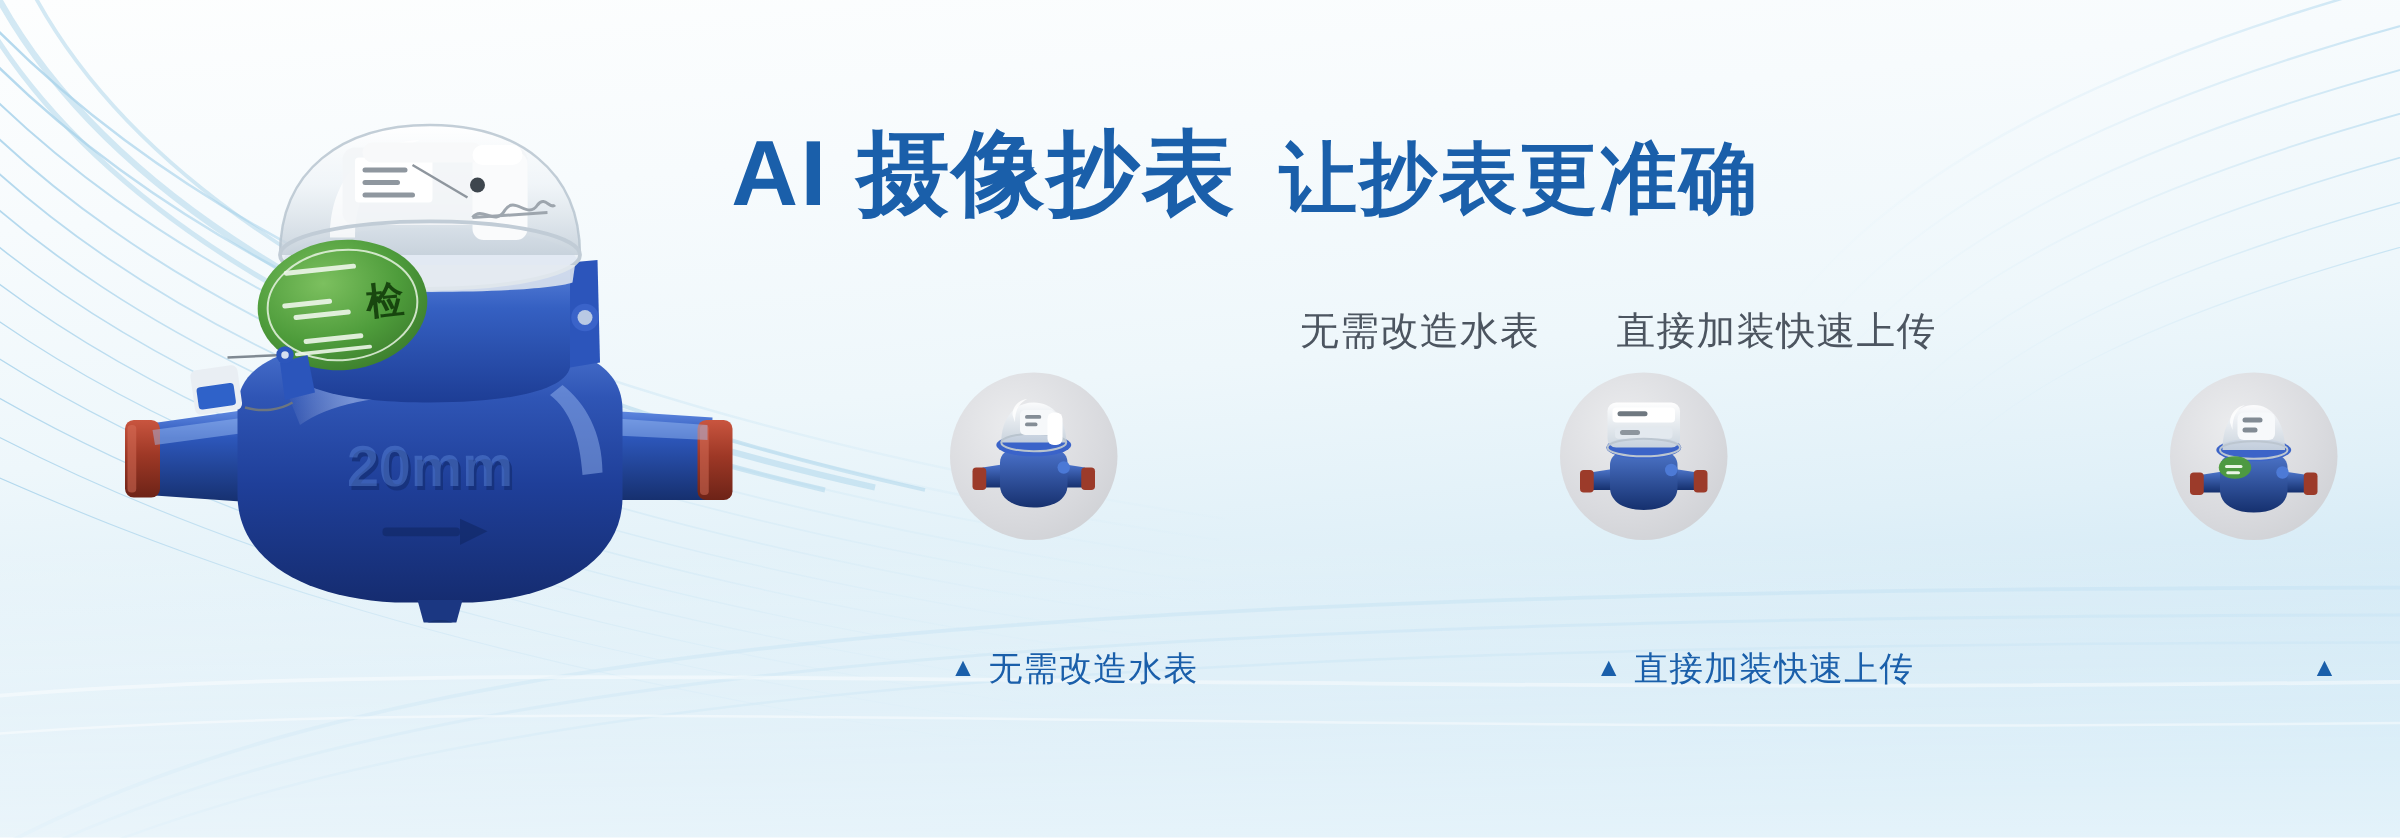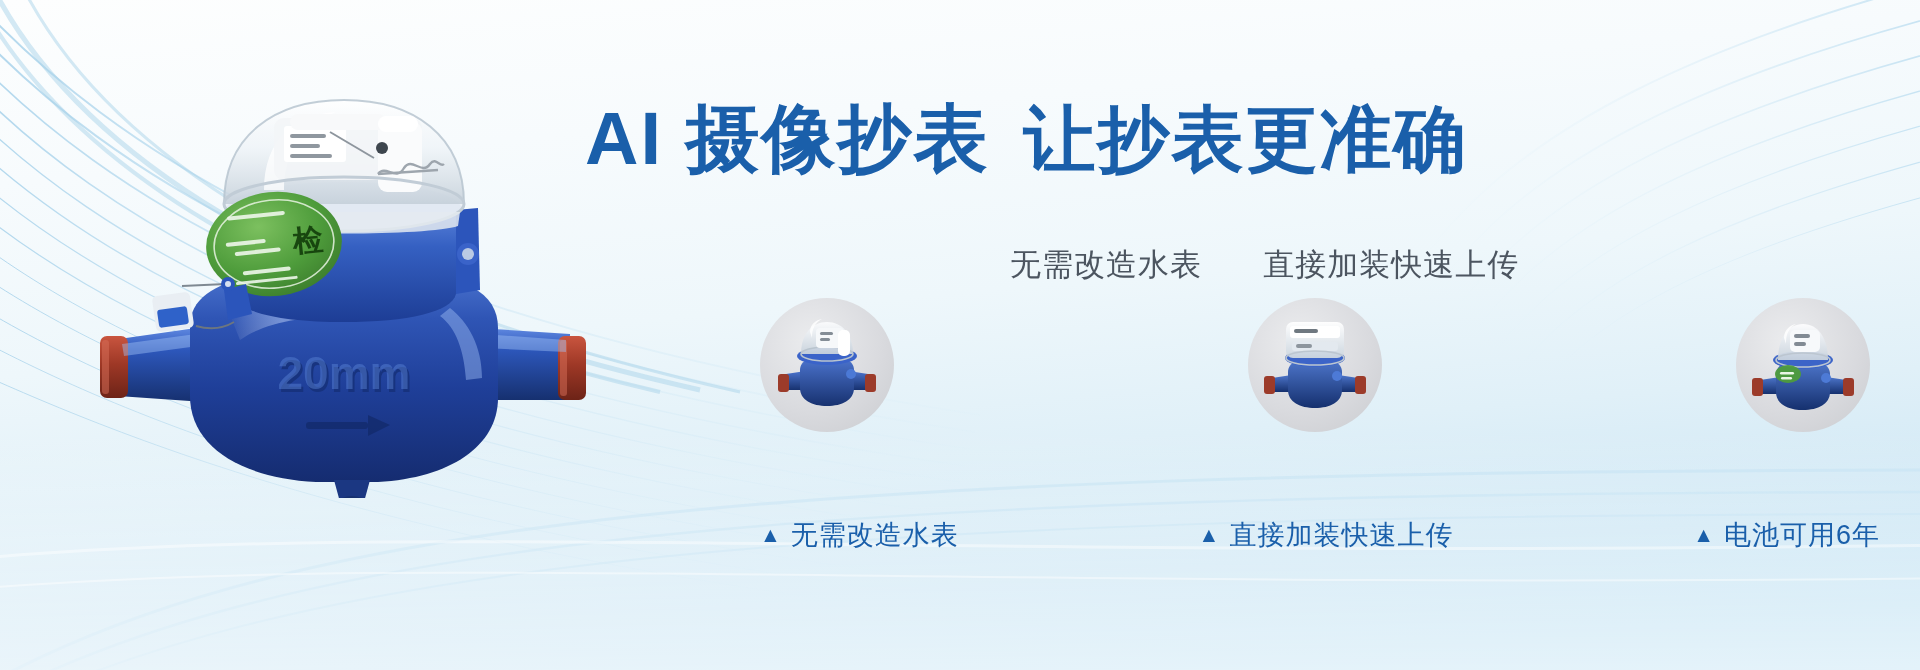--- a/index.html
+++ b/index.html
@@ -57,31 +57,31 @@
     white-space: nowrap;
   }
   .headline-main {
     font-size: 74px;
     font-weight: bold;
     color: #1a5faa;
     letter-spacing: 2px;
     line-height: 1;
   }
   .headline-sub {
-    font-size: 72px;
+    font-size: 62px;
     font-weight: bold;
     color: #1a5faa;
     letter-spacing: 2px;
     line-height: 1;
     margin-left: 34px;
   }
 
   .subhead {
     position: absolute;
-    left: 1010px;
+    left: 1040px;
     top: 244px;
     font-size: 31px;
     color: #4c5560;
     letter-spacing: 1px;
     white-space: nowrap;
   }
   .subhead .gap { display: inline-block; width: 42px; }
 
   
   .thumbs {
@@ -473,17 +473,16 @@
       <span>无需改造水表</span>
     </div>
 
     <div class="caption">
       <span class="tri">▲</span>
       <span>直接加装快速上传</span>
     </div>
 
     <div class="caption">
       <span class="tri">▲</span>
-      <span>电池可用6年</span>
     </div>
   </div>
 
 </div>
 
 </body></html>

